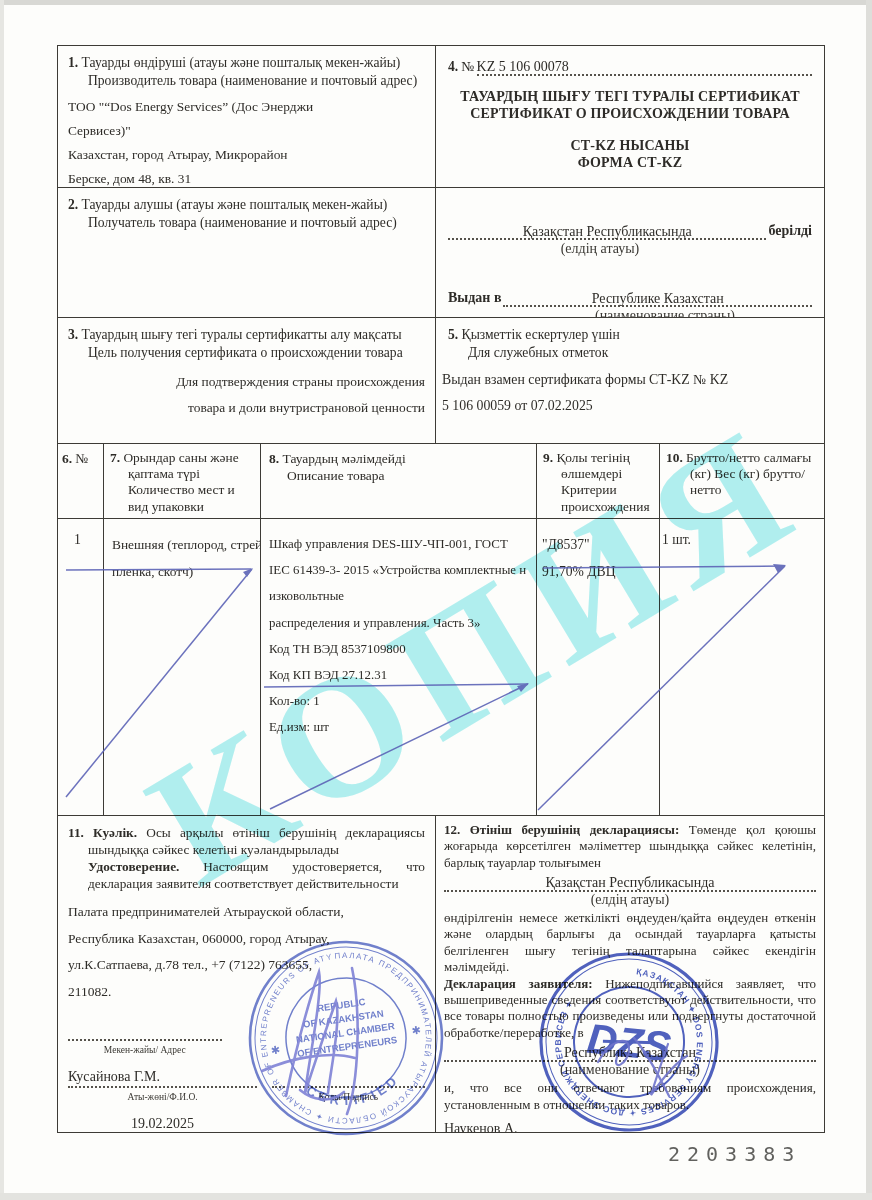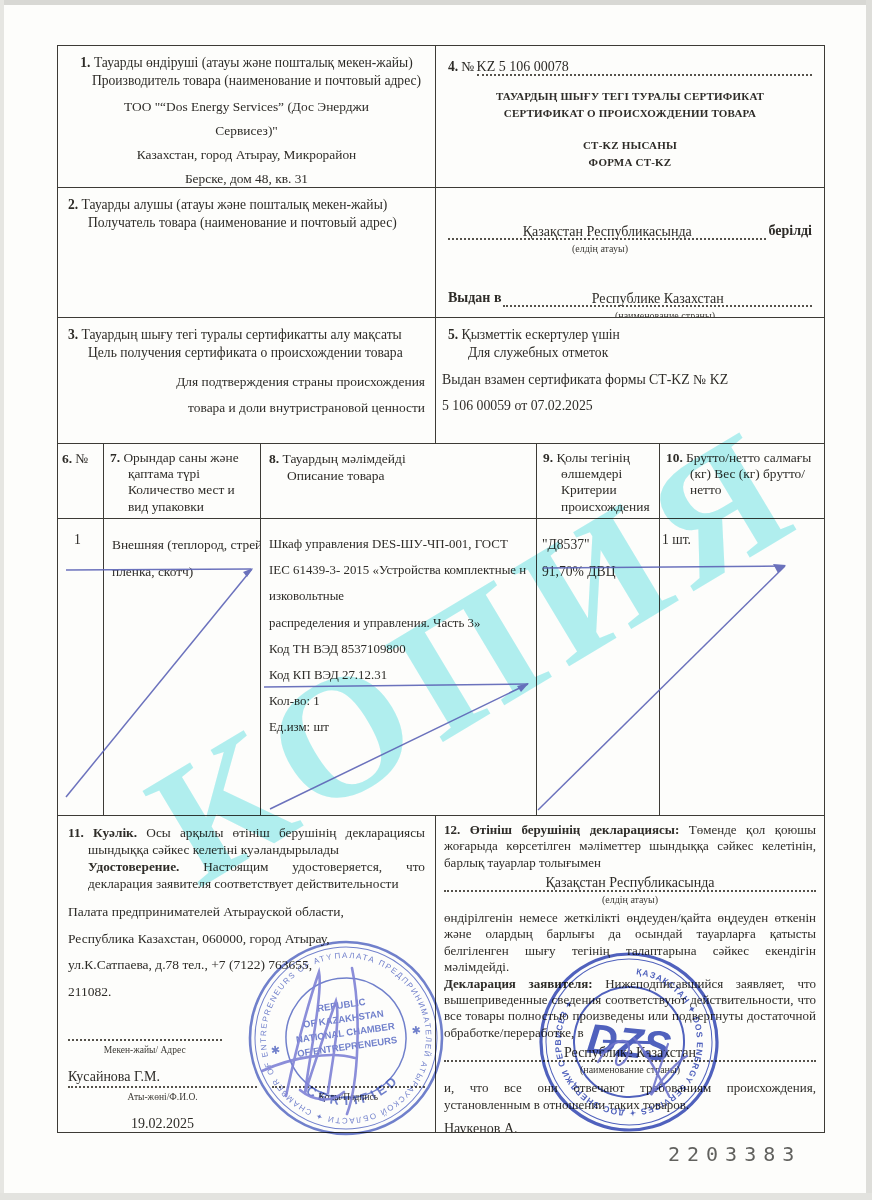--- a/index.html
+++ b/index.html
@@ -14,23 +14,23 @@
   .edge.bottom{left:0;top:1193px;width:872px;height:7px;background:#e3e3df;}
 
   .form{position:absolute;left:57px;top:45px;width:766px;height:1086px;border:1.6px solid #3d3b36;z-index:2;}
   .cell{position:absolute;box-sizing:border-box;overflow:hidden;font-size:13.6px;line-height:17.5px;}
   .br{border-right:1.4px solid #3d3b36;}
   .bb{border-bottom:1.4px solid #3d3b36;}
   .hang{padding-left:20px;text-indent:-20px;margin:0;}
   b{font-weight:700;}
   .serifline{white-space:nowrap;}
   .dl{border-bottom:2px dotted #55524b;}
-  .hint{font-size:10px;text-align:center;color:#3a3833;}
+  .hint{font-size:14px;text-align:center;color:#3a3833;}
   .ctr{text-align:center;}
-  .caps{font-weight:700;font-size:11px;letter-spacing:.2px;}
+  .caps{font-weight:700;font-size:14px;letter-spacing:.2px;}
   .sigrow{display:flex;justify-content:space-between;}
   .sigcell{display:flex;flex-direction:column;}
   .sigval{font-size:14px;height:18px;white-space:nowrap;}
   .siglab{font-size:9.5px;text-align:center;margin-top:1px;color:#3a3833;}
 
   .wm{
     position:absolute;left:115px;top:445px;width:720px;height:420px;z-index:3;
     display:flex;align-items:center;justify-content:center;transform:rotate(-31deg);
     font-size:172px;font-weight:700;letter-spacing:14px;color:rgba(108,226,231,0.52);
     mix-blend-mode:multiply;pointer-events:none;font-family:"Liberation Serif",serif;
@@ -47,21 +47,21 @@
 
 <div class="edge top"></div>
 <div class="edge left"></div>
 <div class="edge right"></div>
 <div class="edge bottom"></div>
 
 <div class="wm">КОПИЯ</div>
 
 <div class="form">
 
-  <div class="cell br bb" style="left:0;top:0;width:378px;height:142px;padding:8px 10px;text-align:center;">
+  <div class="cell br bb" style="left:0;top:0;width:378px;height:142px;padding:8px 10px;">
     <p class="hang"><b>1.</b> <span>Тауарды өндіруші (атауы және пошталық мекен-жайы)</span><br><span>Производитель товара (наименование и почтовый адрес)</span></p>
     <div style="margin-top:6px;line-height:24px;font-size:13.4px;">
       <div class="serifline">ТОО "“Dos Energy Services” (Дос Энерджи</div>
       <div class="serifline">Сервисез)"</div>
       <div class="serifline">Казахстан, город Атырау, Микрорайон</div>
       <div class="serifline">Берске, дом 48, кв. 31</div>
     </div>
   </div>
 
   <div class="cell bb" style="left:378px;top:0;width:388px;height:142px;padding:10px 12px;">

